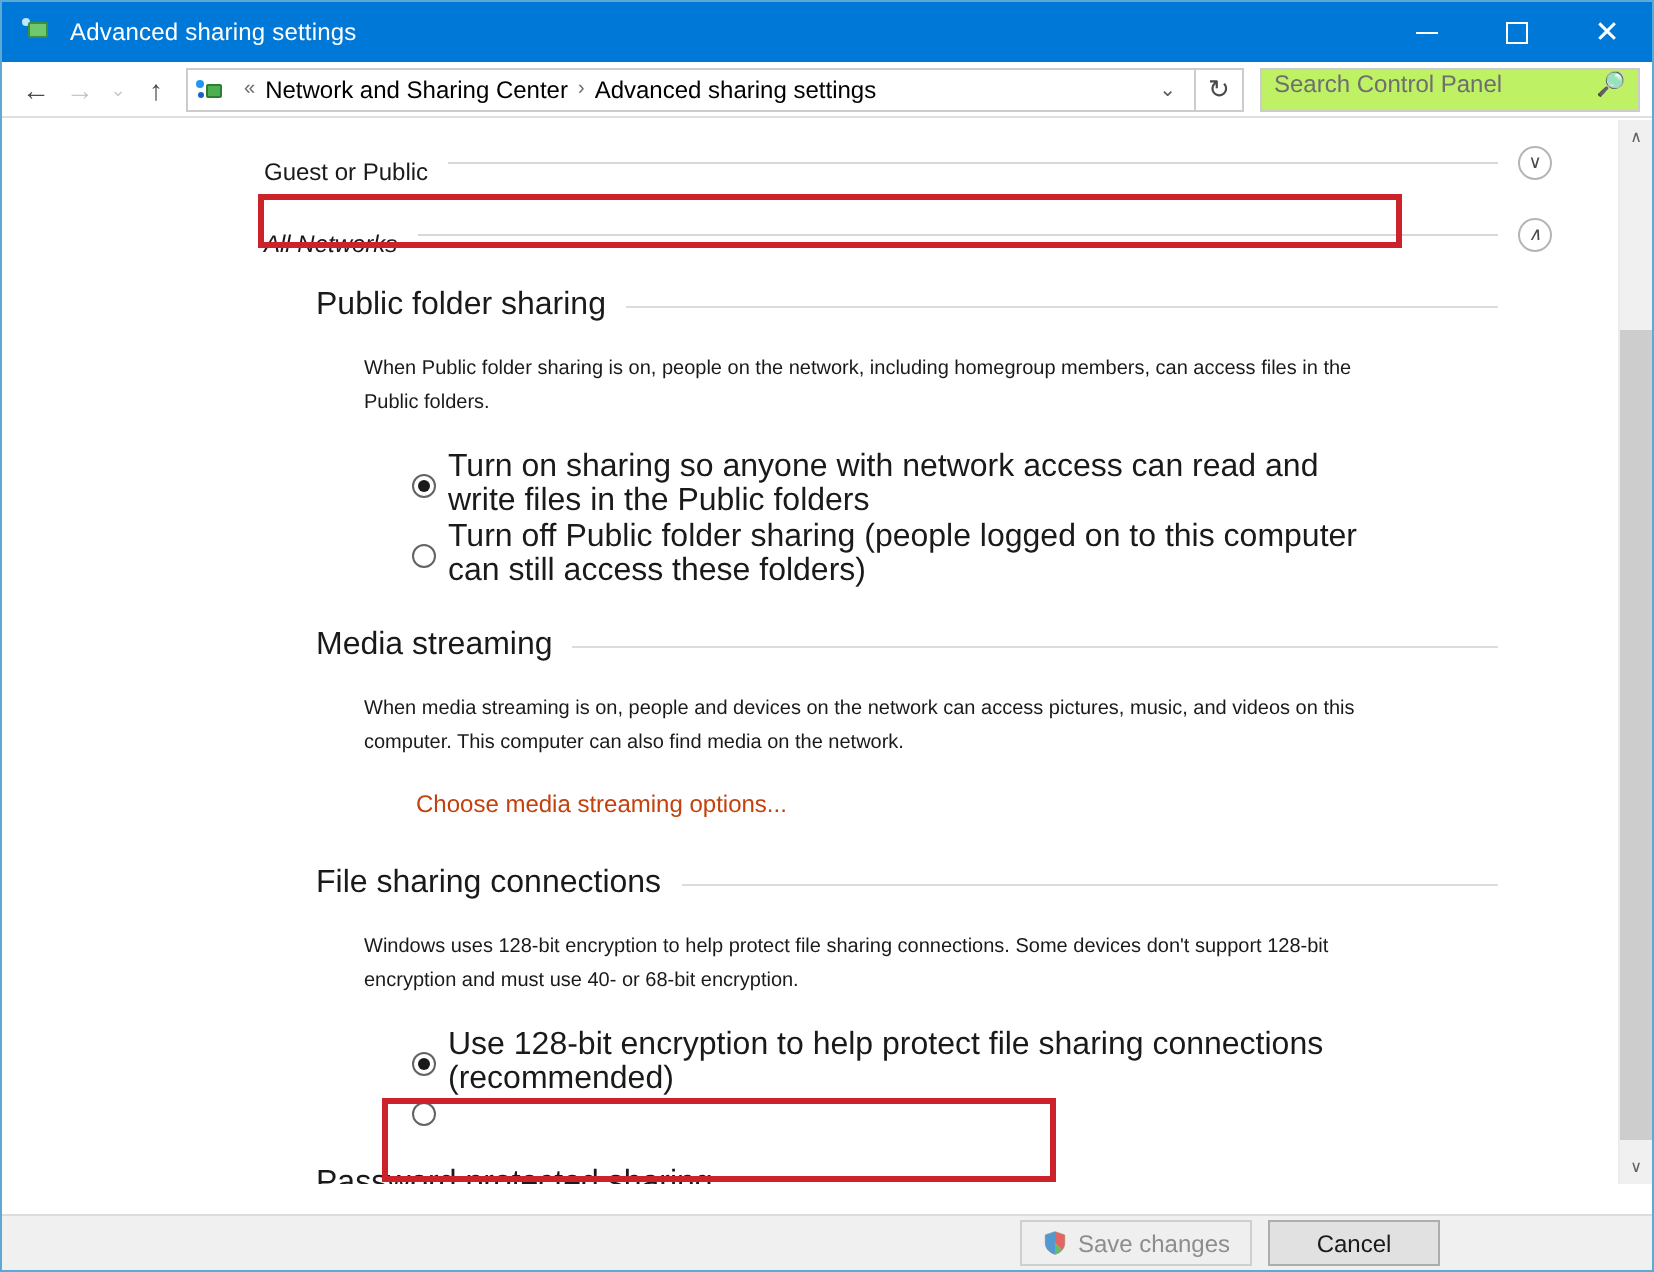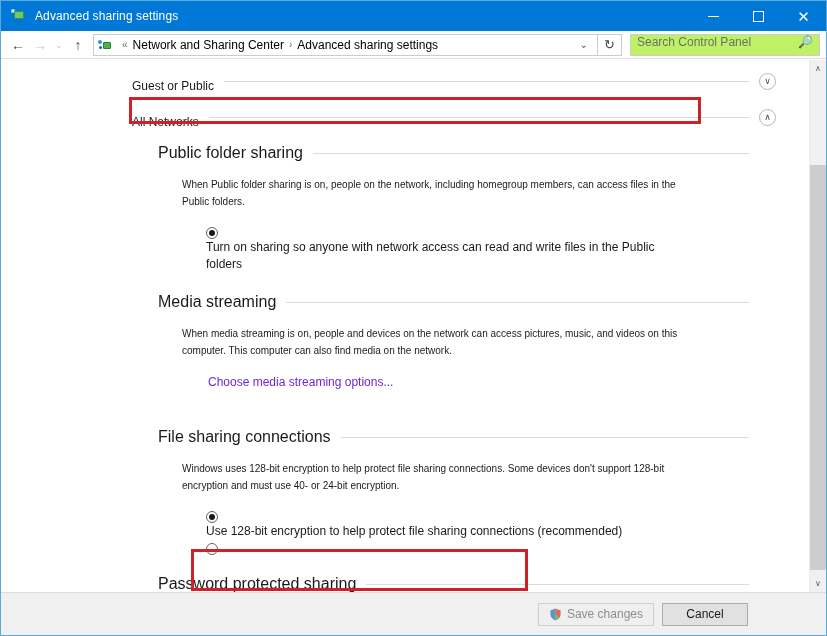--- a/index.html
+++ b/index.html
@@ -129,27 +129,26 @@
     height: 18px;
   }
   .sub-head .lbl { font-size: 16px; color: #1a1a1a; white-space: nowrap; }
   .sub-head .rule { flex: 1; height: 1px; background: #dcdcdc; margin-left: 10px; }
 
   .para {
     margin-left: 181px; margin-right: 105px;
     font-size: 10px; color: #1a1a1a; line-height: 17px;
   }
   .linkrow { margin-left: 207px; }
-  .link { font-size: 12px; color: #6d28d9; }
+  .link { font-size: 12px; color: #c2410c; }
   .radio-group { margin-left: 205px; }
   .radio-row {
-    display: flex; align-items: flex-start;
-    font-size: 12px; color: #1a1a1a; line-height: 17px;
+    display: flex; align-items: center;
+    font-size: 16px; color: #1a1a1a; line-height: 17px;
     margin-bottom: 1px;
-    flex-direction: column;
   }
   .radio {
     width: 12px; height: 12px; border-radius: 50%;
     border: 1px solid #636363; background: #fff;
     flex: none; margin-right: 6px; margin-top: 2px;
     position: relative;
   }
   .radio.on::after {
     content: ""; position: absolute; left: 2px; top: 2px;
     width: 6px; height: 6px; border-radius: 50%; background: #1a1a1a;
@@ -173,24 +172,24 @@
     font-size: 8px; color: #606060; background: #f0f0f0;
   }
   .sb-arrow.bottom { position: absolute; bottom: 0; left: 0; }
   .sb-thumb {
     position: absolute; left: 0; width: 100%;
     background: #cdcdcd;
   }
 
   
   .footer {
-    position: absolute; left: 0; right: 0; bottom: 0; height: 43px;
+    position: absolute; left: 0; right: 0; bottom: 0; height: 28px;
     background: #f0f0f0; border-top: 1px solid #dcdcdc;
     display: flex; align-items: center; justify-content: flex-end;
-    padding-right: 78px;
+    padding-right: 106px;
   }
   .btn {
     height: 23px; min-width: 86px;
     border: 1px solid #cfcfcf; background: #efefef;
     font-size: 12px; color: #8d8d8d;
     display: flex; align-items: center; justify-content: center;
     gap: 5px; padding: 0 10px; margin-left: 8px;
   }
   .btn.enabled { border-color: #adadad; background: #e1e1e1; color: #1a1a1a; }
   .shield {
@@ -250,52 +249,56 @@
 
   <div class="content-wrap">
     <div class="content">
 
       <div class="section-head" style="margin-top:10px;">
         <span class="lbl">Guest or Public</span>
         <span class="rule"></span>
         <span class="circle-btn">∨</span>
       </div>
 
-      <div class="section-head" style="margin-top:14px;">
+      <div class="section-head" style="margin-top:14px;font-style:italic;">
         <span class="lbl">All Networks</span>
         <span class="rule"></span>
         <span class="circle-btn">∧</span>
       </div>
 
       <div class="sub-head" style="margin-top:16px;">
         <span class="lbl">Public folder sharing</span>
         <span class="rule"></span>
       </div>
       <div class="para" style="margin-top:14px;">When Public folder sharing is on, people on the network, including homegroup members, can access files in the Public folders.</div>
       <div class="radio-group" style="margin-top:15px;">
         <div class="radio-row">
           <span class="radio on"></span>
           <span class="radio-label">Turn on sharing so anyone with network access can read and write files in the Public folders</span>
         </div>
+        <div class="radio-row">
+          <span class="radio"></span>
+          <span class="radio-label">Turn off Public folder sharing (people logged on to this computer can still access these folders)</span>
+        </div>
       </div>
 
       <div class="sub-head" style="margin-top:20px;">
         <span class="lbl">Media streaming</span>
         <span class="rule"></span>
       </div>
       <div class="para" style="margin-top:14px;">When media streaming is on, people and devices on the network can access pictures, music, and videos on this computer. This computer can also find media on the network.</div>
       <div class="linkrow" style="margin-top:13px;">
         <span class="link">Choose media streaming options...</span>
       </div>
 
-      <div class="sub-head" style="margin-top:38px;">
+      <div class="sub-head" style="margin-top:22px;">
         <span class="lbl">File sharing connections</span>
         <span class="rule"></span>
       </div>
-      <div class="para" style="margin-top:14px;">Windows uses 128-bit encryption to help protect file sharing connections. Some devices don't support 128-bit encryption and must use 40- or 24-bit encryption.</div>
+      <div class="para" style="margin-top:14px;">Windows uses 128-bit encryption to help protect file sharing connections. Some devices don't support 128-bit encryption and must use 40- or 68-bit encryption.</div>
       <div class="radio-group" style="margin-top:15px;">
         <div class="radio-row">
           <span class="radio on"></span>
           <span class="radio-label">Use 128-bit encryption to help protect file sharing connections (recommended)</span>
         </div>
         <div class="radio-row">
           <span class="radio"></span>
         </div>
       </div>
 

